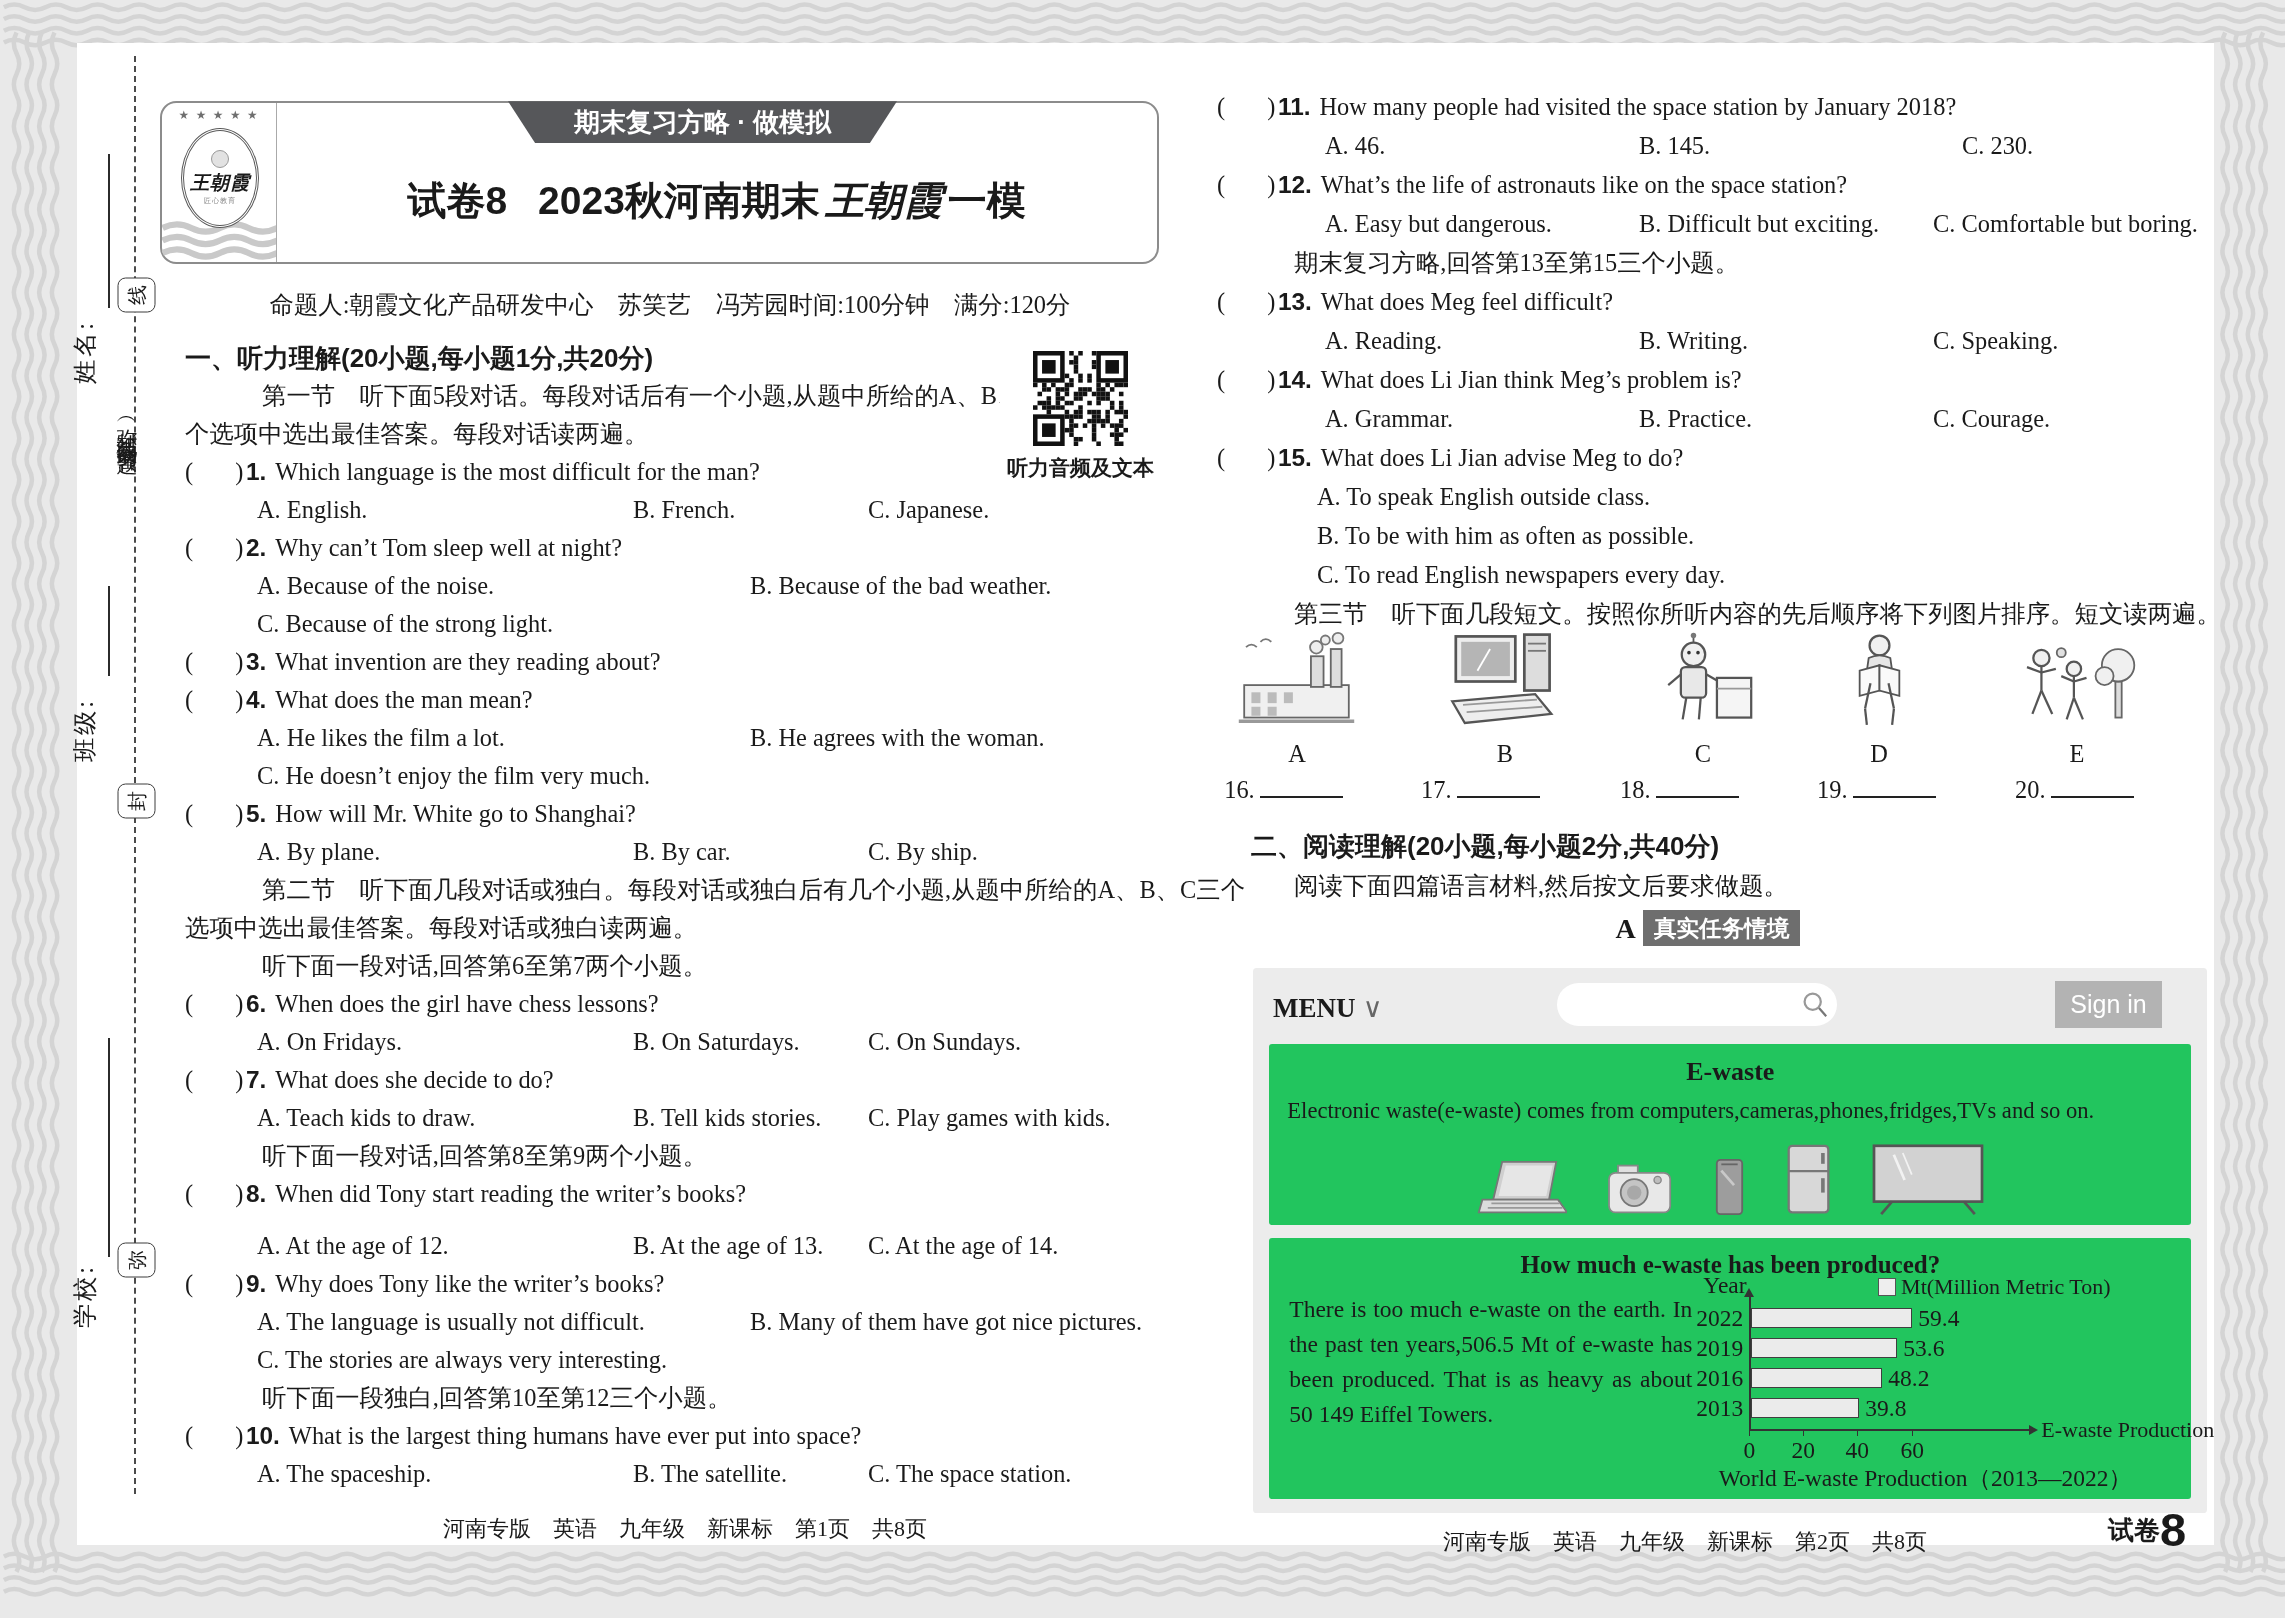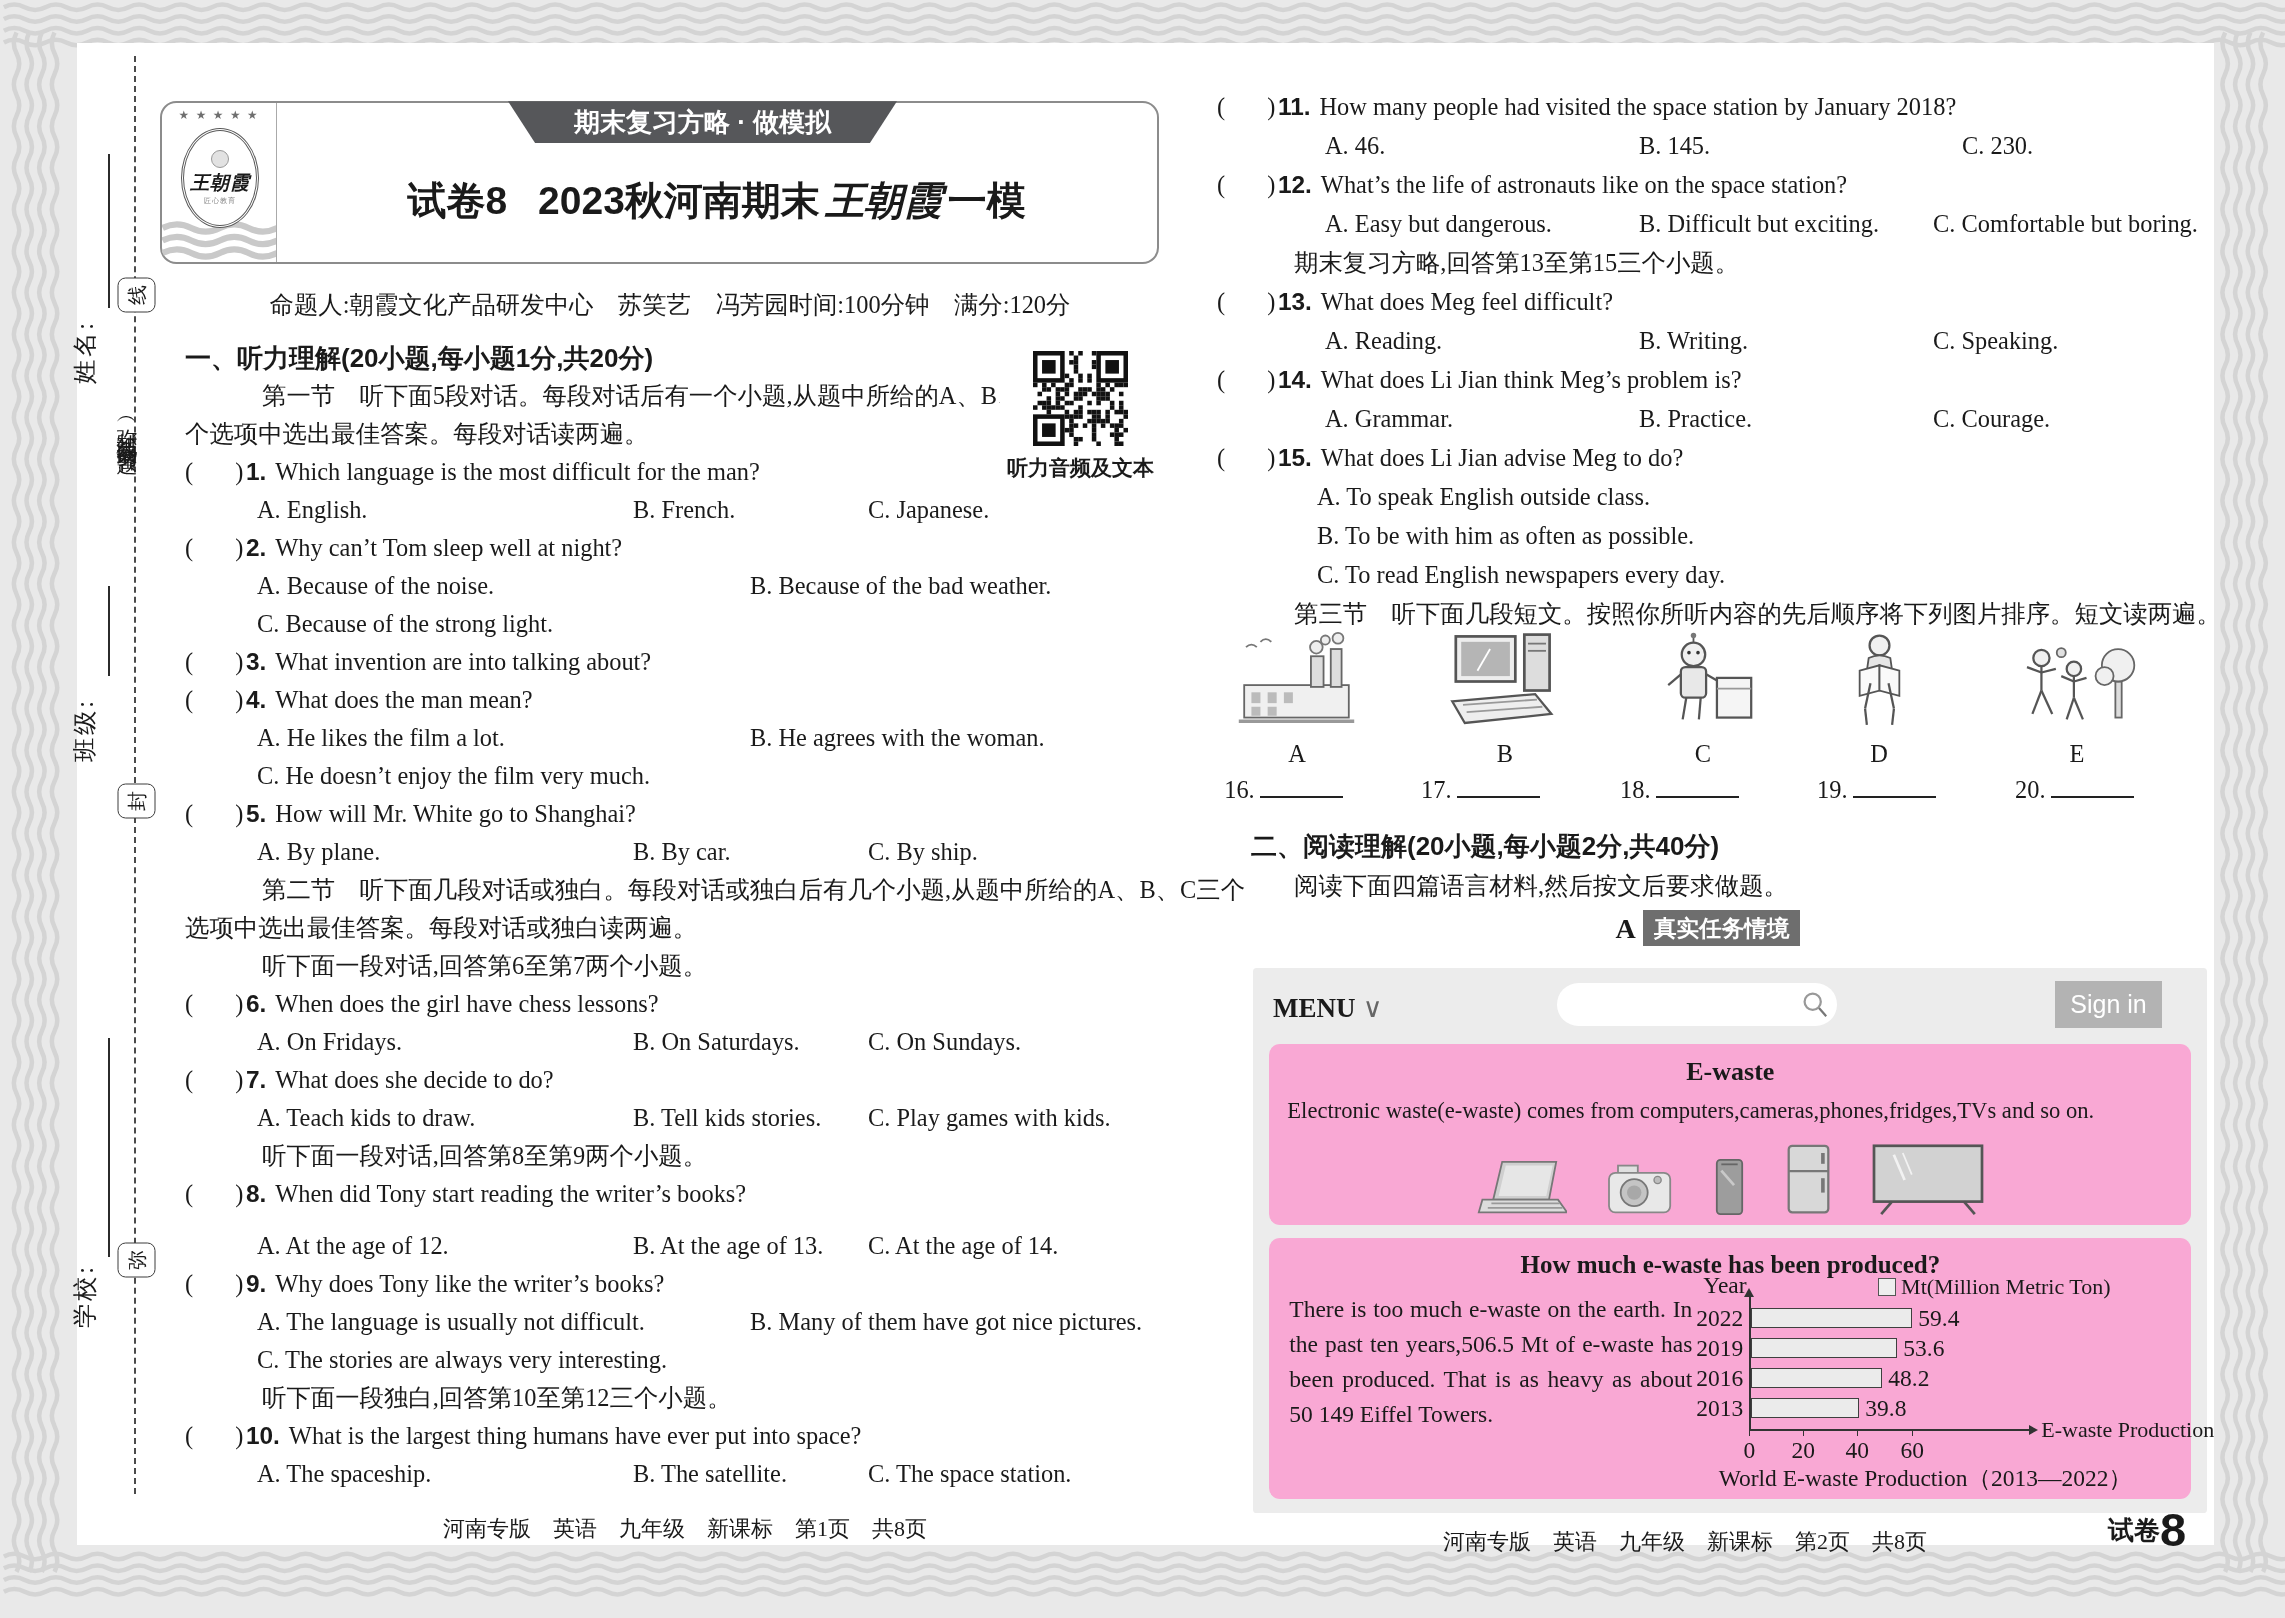--- a/index.html
+++ b/index.html
@@ -73,21 +73,21 @@
               font-weight:bold;font-size:22.6px;padding:2.7px 11px;vertical-align:2.7px;}
 
   
   #webpanel{position:absolute;left:1253px;top:968px;width:954px;height:545px;background:#ececec;border-radius:3.6px;z-index:2;}
   #wmenu{position:absolute;left:20px;top:23.5px;font-size:27px;font-weight:bold;}
   #wmenu .chev{font-weight:normal;color:#666;font-size:27px;margin-left:7.2px;}
   #wsearch{position:absolute;left:304px;top:14.5px;width:280px;height:43px;background:#fff;border-radius:22px;}
   #wsearch svg{position:absolute;right:9px;top:8.1px;}
   #wsignin{position:absolute;right:45px;top:12.7px;width:107px;height:47px;background:#b3b3b3;border-radius:0;color:#fff;
            font-family:"Liberation Sans","DejaVu Sans",sans-serif;font-size:25px;display:flex;align-items:center;justify-content:center;}
-  .wcard{position:absolute;left:16.3px;width:922px;background:#f9a8d4;border-radius:11px;}
+  .wcard{position:absolute;left:16.3px;width:922px;background:#22c55e;border-radius:3px;}
   #wcard1{top:76px;height:181px;}
   #wcard1 .ctitle{position:absolute;left:0;right:0;top:12.7px;text-align:center;font-weight:bold;font-size:26px;}
   #wcard1 .cbody{position:absolute;left:18px;top:54px;font-size:22.6px;white-space:nowrap;}
   #wicons{position:absolute;left:0;right:0;top:92px;height:80px;display:flex;align-items:flex-end;justify-content:center;gap:38px;}
   #wcard2{top:270px;height:261px;}
   #wcard2 .ctitle{position:absolute;left:0;right:0;top:12.7px;text-align:center;font-weight:bold;font-size:25px;}
   #wpara{position:absolute;left:20px;top:54px;width:403px;font-size:23.5px;line-height:35px;text-align:justify;white-space:normal;}
 
   
   #chart{position:absolute;left:412px;top:34px;width:507px;height:217px;font-size:23.5px;}
@@ -191,21 +191,21 @@
       <span class="oc" style="left: 683px;">C. Japanese.</span>
     </div>
     <div class="ln" style="height: 38px; line-height: 38px;"><span class="br">(</span><span class="gap"></span><span class="br">)</span><span class="qn">2.</span><span class="qt">Why can’t Tom sleep well at night?</span></div>
     <div class="ln" style="height: 38px; line-height: 38px;">
       <span class="oc" style="left: 72px;">A. Because of the noise.</span>
       <span class="oc" style="left: 565px;">B. Because of the bad weather.</span>
     </div>
     <div class="ln" style="height: 38px; line-height: 38px;">
       <span class="oc" style="left: 72px;">C. Because of the strong light.</span>
     </div>
-    <div class="ln" style="height: 38px; line-height: 38px;"><span class="br">(</span><span class="gap"></span><span class="br">)</span><span class="qn">3.</span><span class="qt">What invention are into talking about?</span></div>
+    <div class="ln" style="height: 38px; line-height: 38px;"><span class="br">(</span><span class="gap"></span><span class="br">)</span><span class="qn">3.</span><span class="qt">What invention are they reading about?</span></div>
     <div class="ln" style="height: 38px; line-height: 38px;"><span class="br">(</span><span class="gap"></span><span class="br">)</span><span class="qn">4.</span><span class="qt">What does the man mean?</span></div>
     <div class="ln" style="height: 38px; line-height: 38px;">
       <span class="oc" style="left: 72px;">A. He likes the film a lot.</span>
       <span class="oc" style="left: 565px;">B. He agrees with the woman.</span>
     </div>
     <div class="ln" style="height: 38px; line-height: 38px;">
       <span class="oc" style="left: 72px;">C. He doesn’t enjoy the film very much.</span>
     </div>
     <div class="ln" style="height: 38px; line-height: 38px;"><span class="br">(</span><span class="gap"></span><span class="br">)</span><span class="qn">5.</span><span class="qt">How will Mr. White go to Shanghai?</span></div>
     <div class="ln" style="height: 38px; line-height: 38px;">

